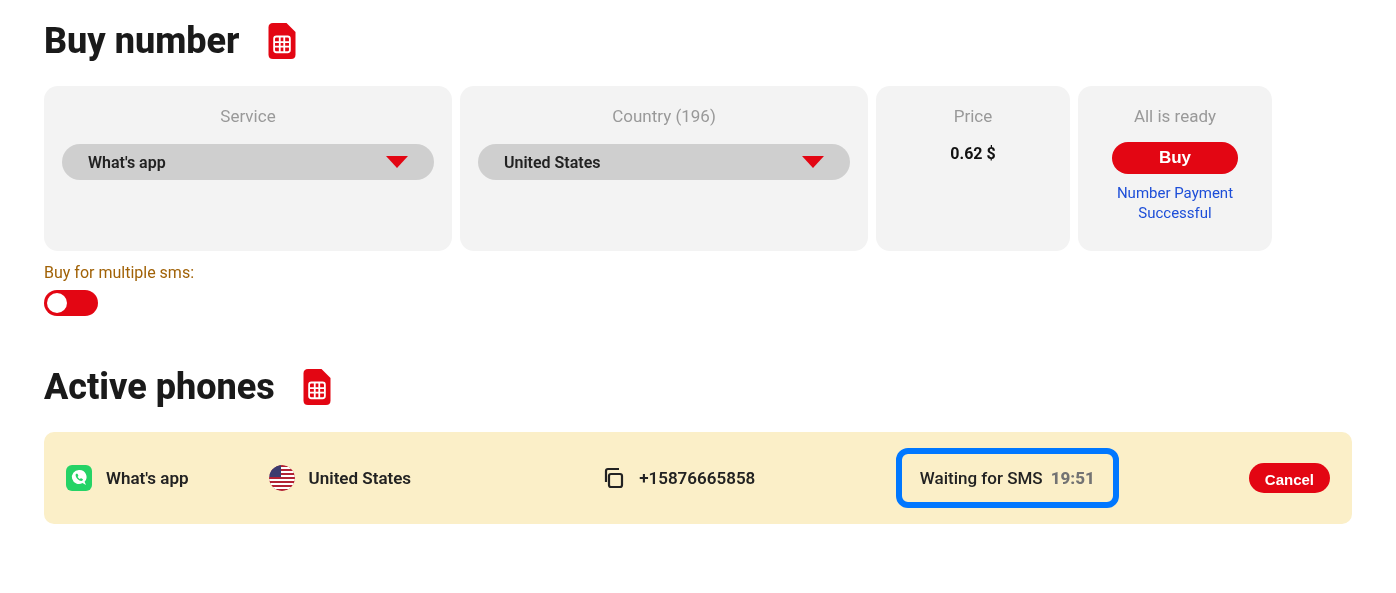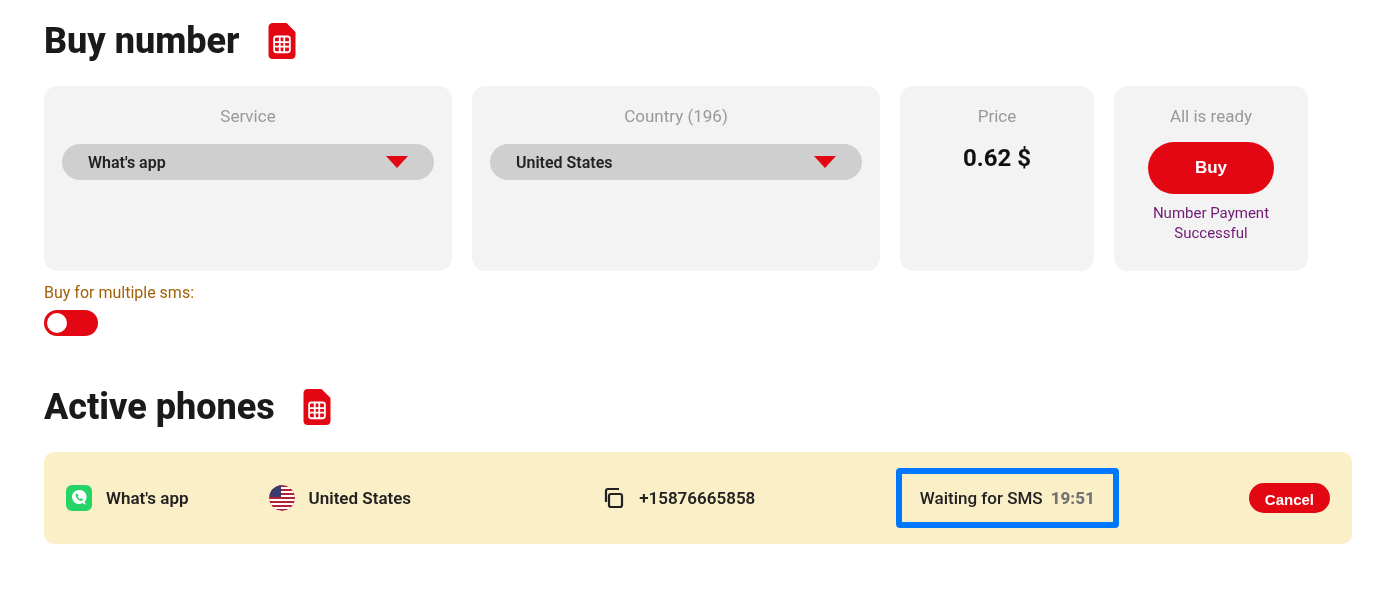--- a/index.html
+++ b/index.html
@@ -23,21 +23,21 @@
       font-size: 36px;
       font-weight: 800;
       color: #1a1a1a;
     }
     .sim-icon {
       width: 28px;
       height: 36px;
     }
     .cards-row {
       display: flex;
-      gap: 20px;
+      gap: 8px;
       margin-bottom: 12px;
     }
     .card {
       background: #f3f3f3;
       border-radius: 14px;
       padding: 20px 18px 28px;
     }
     .card.service { width: 408px; }
     .card.country { width: 408px; }
     .card.price   { width: 194px; text-align: center; }
@@ -64,40 +64,40 @@
       color: #222;
     }
     .caret {
       width: 0;
       height: 0;
       border-left: 11px solid transparent;
       border-right: 11px solid transparent;
       border-top: 12px solid #e30613;
     }
     .price-value {
-      font-size: 24px;
+      font-size: 16px;
       font-weight: 700;
       color: #111;
       margin-top: 4px;
     }
     .buy-btn {
       background: #e30613;
       color: #fff;
       border: none;
       border-radius: 999px;
-      height: 52px;
+      height: 32px;
       width: 126px;
       font-size: 17px;
       font-weight: 700;
       cursor: pointer;
       margin-top: -2px;
       margin-bottom: 10px;
     }
     .ready-status {
-      color: #701a75;
+      color: #1d4ed8;
       font-size: 15px;
       line-height: 1.3;
     }
     .multi-sms-label {
       font-size: 16px;
       color: #a16207;
       margin-bottom: 8px;
     }
     .toggle {
       width: 54px;
@@ -148,21 +148,21 @@
       display: inline-flex;
       align-items: center;
       justify-content: center;
     }
     .copy-icon {
       width: 24px;
       height: 24px;
     }
     .status-box {
       border: 6px solid #0077ff;
-      border-radius: 4px;
+      border-radius: 12px;
       padding: 14px 18px;
       display: flex;
       align-items: center;
       gap: 8px;
     }
     .status-box .label {
       font-size: 17px;
       font-weight: 500;
       color: #222;
     }

